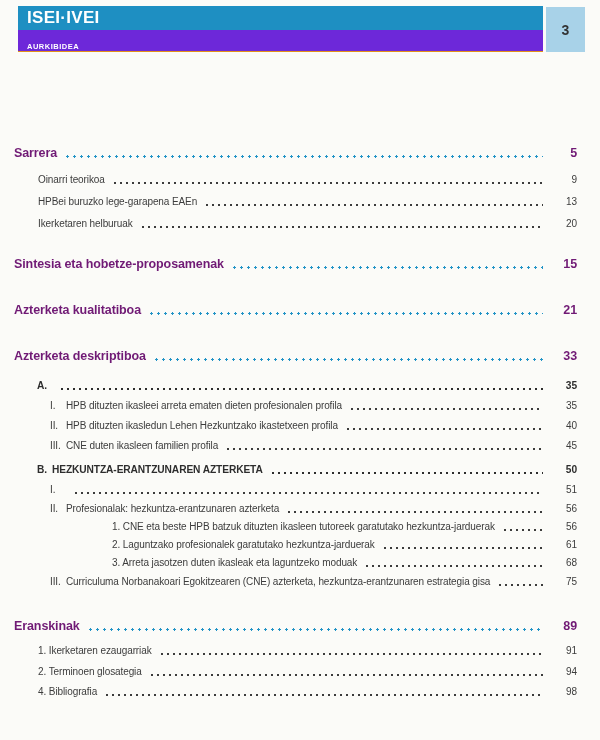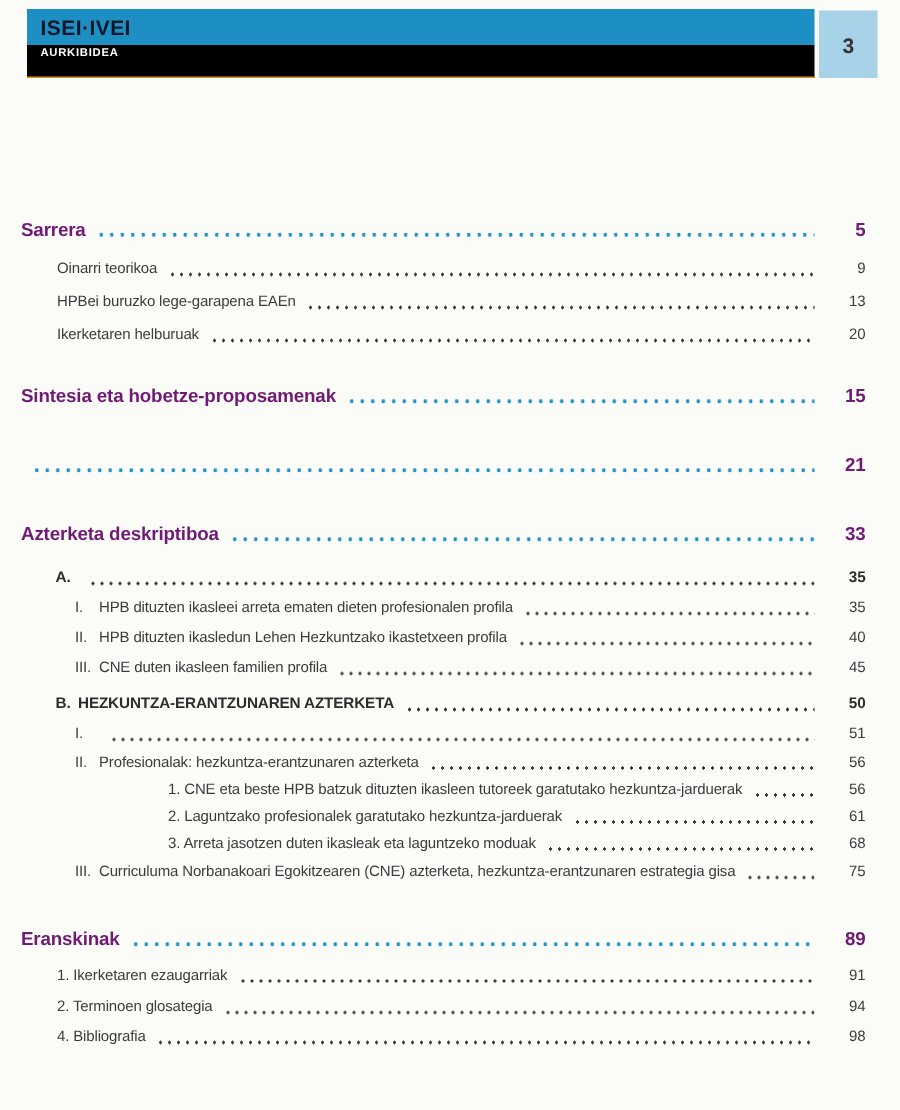--- a/index.html
+++ b/index.html
@@ -10,26 +10,26 @@
     overflow:hidden;
   }
   
   .header { position:relative; height:51px; }
   .bars { position:absolute; left:18px; top:6px; width:525px; }
   .bar-blue {
     height:24px; background:#1e8fc2;
     display:flex; align-items:center;
   }
   .logo {
-    color:#0f172a; font-weight:bold; font-size:14px;
+    color:#ffffff; font-weight:bold; font-size:17px;
     letter-spacing:0.3px; padding-left:9px;
   }
   .bar-orange {
-    height:21px; background:#000000;
-    display:flex; align-items:flex-start;
+    height:21px; background:#6d28d9;
+    display:flex; align-items:flex-end;
     border-bottom:1px solid #e2911b;
   }
   .subtitle {
     color:#ffffff; font-weight:bold; font-size:7.5px;
     letter-spacing:0.5px; padding-left:9px;
   }
   .pagebox {
     position:absolute; left:546px; top:7px; width:39px; height:45px;
     background:#a8d2e8;
     display:flex; align-items:center; justify-content:center;
@@ -112,20 +112,21 @@
     <span class="page">20</span>
   </div>
 
   <div class="row h1" style="margin-top:24px">
     <span class="label">Sintesia eta hobetze-proposamenak</span>
     <span class="dots"></span>
     <span class="page">15</span>
   </div>
 
   <div class="row h1" style="margin-top:29px">
+    <span class="label">Azterketa kualitatiboa</span>
     <span class="dots"></span>
     <span class="page">21</span>
   </div>
 
   <div class="row h1" style="margin-top:29px">
     <span class="label">Azterketa deskriptiboa</span>
     <span class="dots"></span>
     <span class="page">33</span>
   </div>
 

